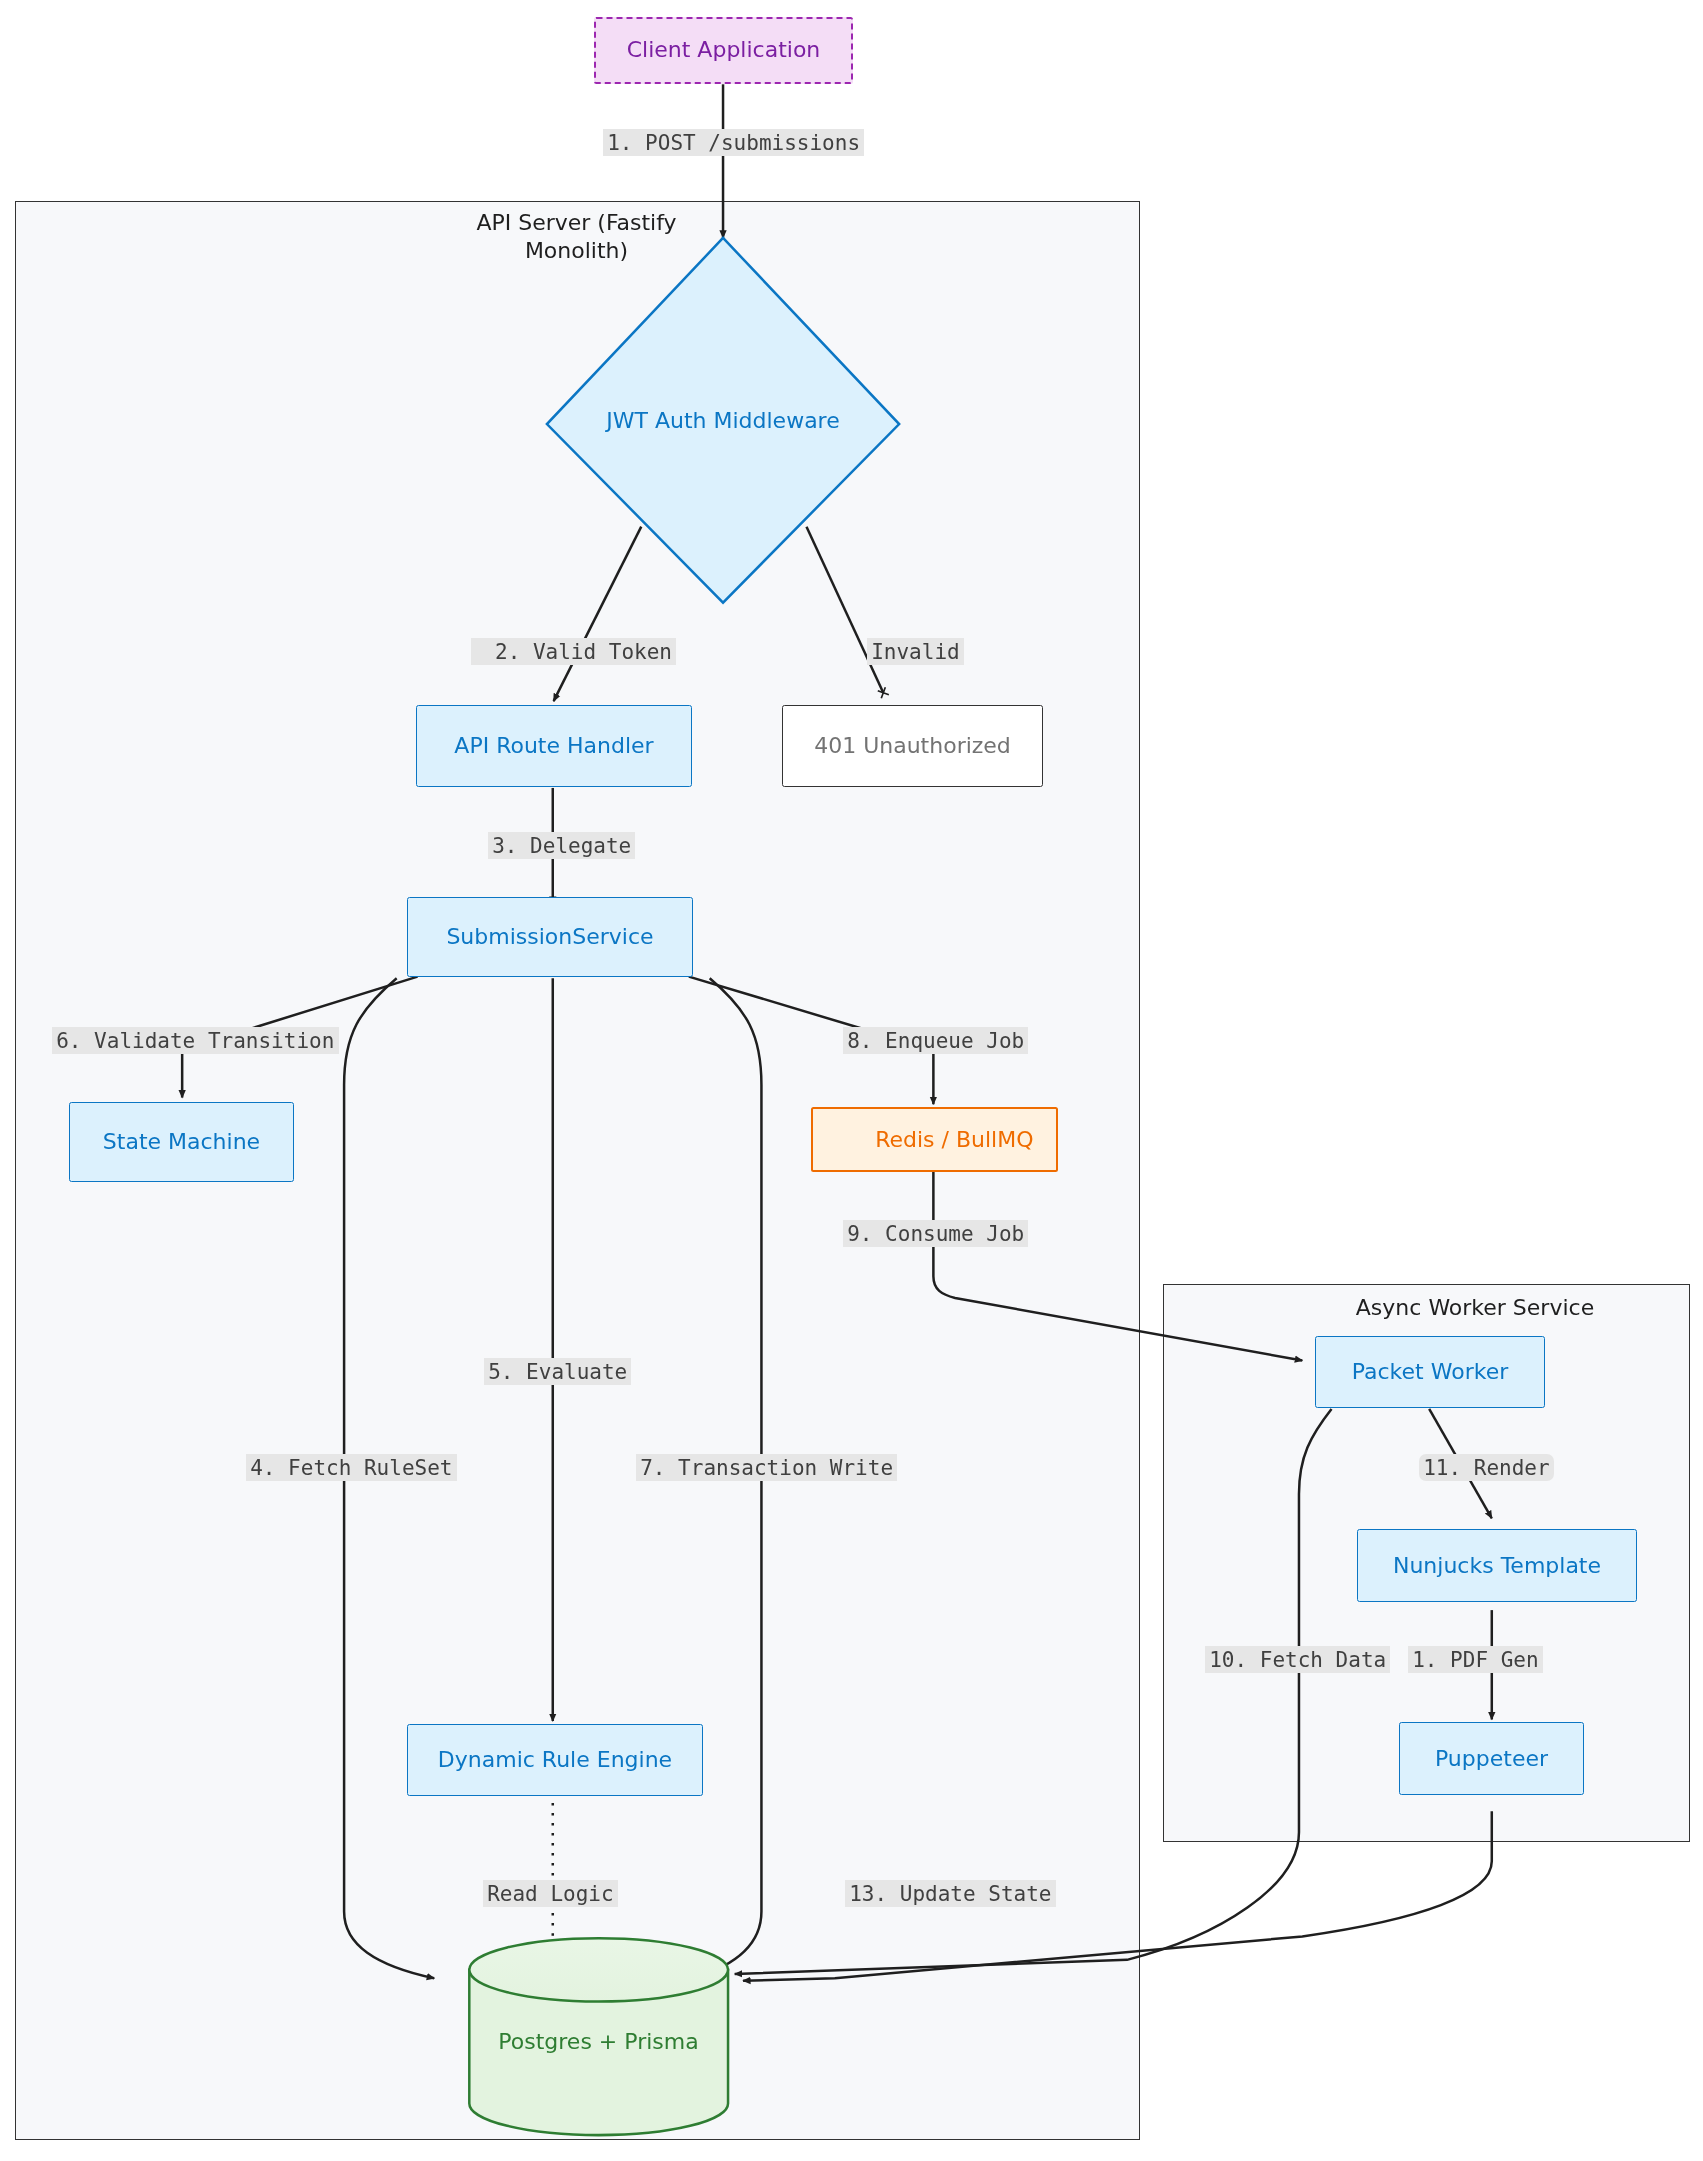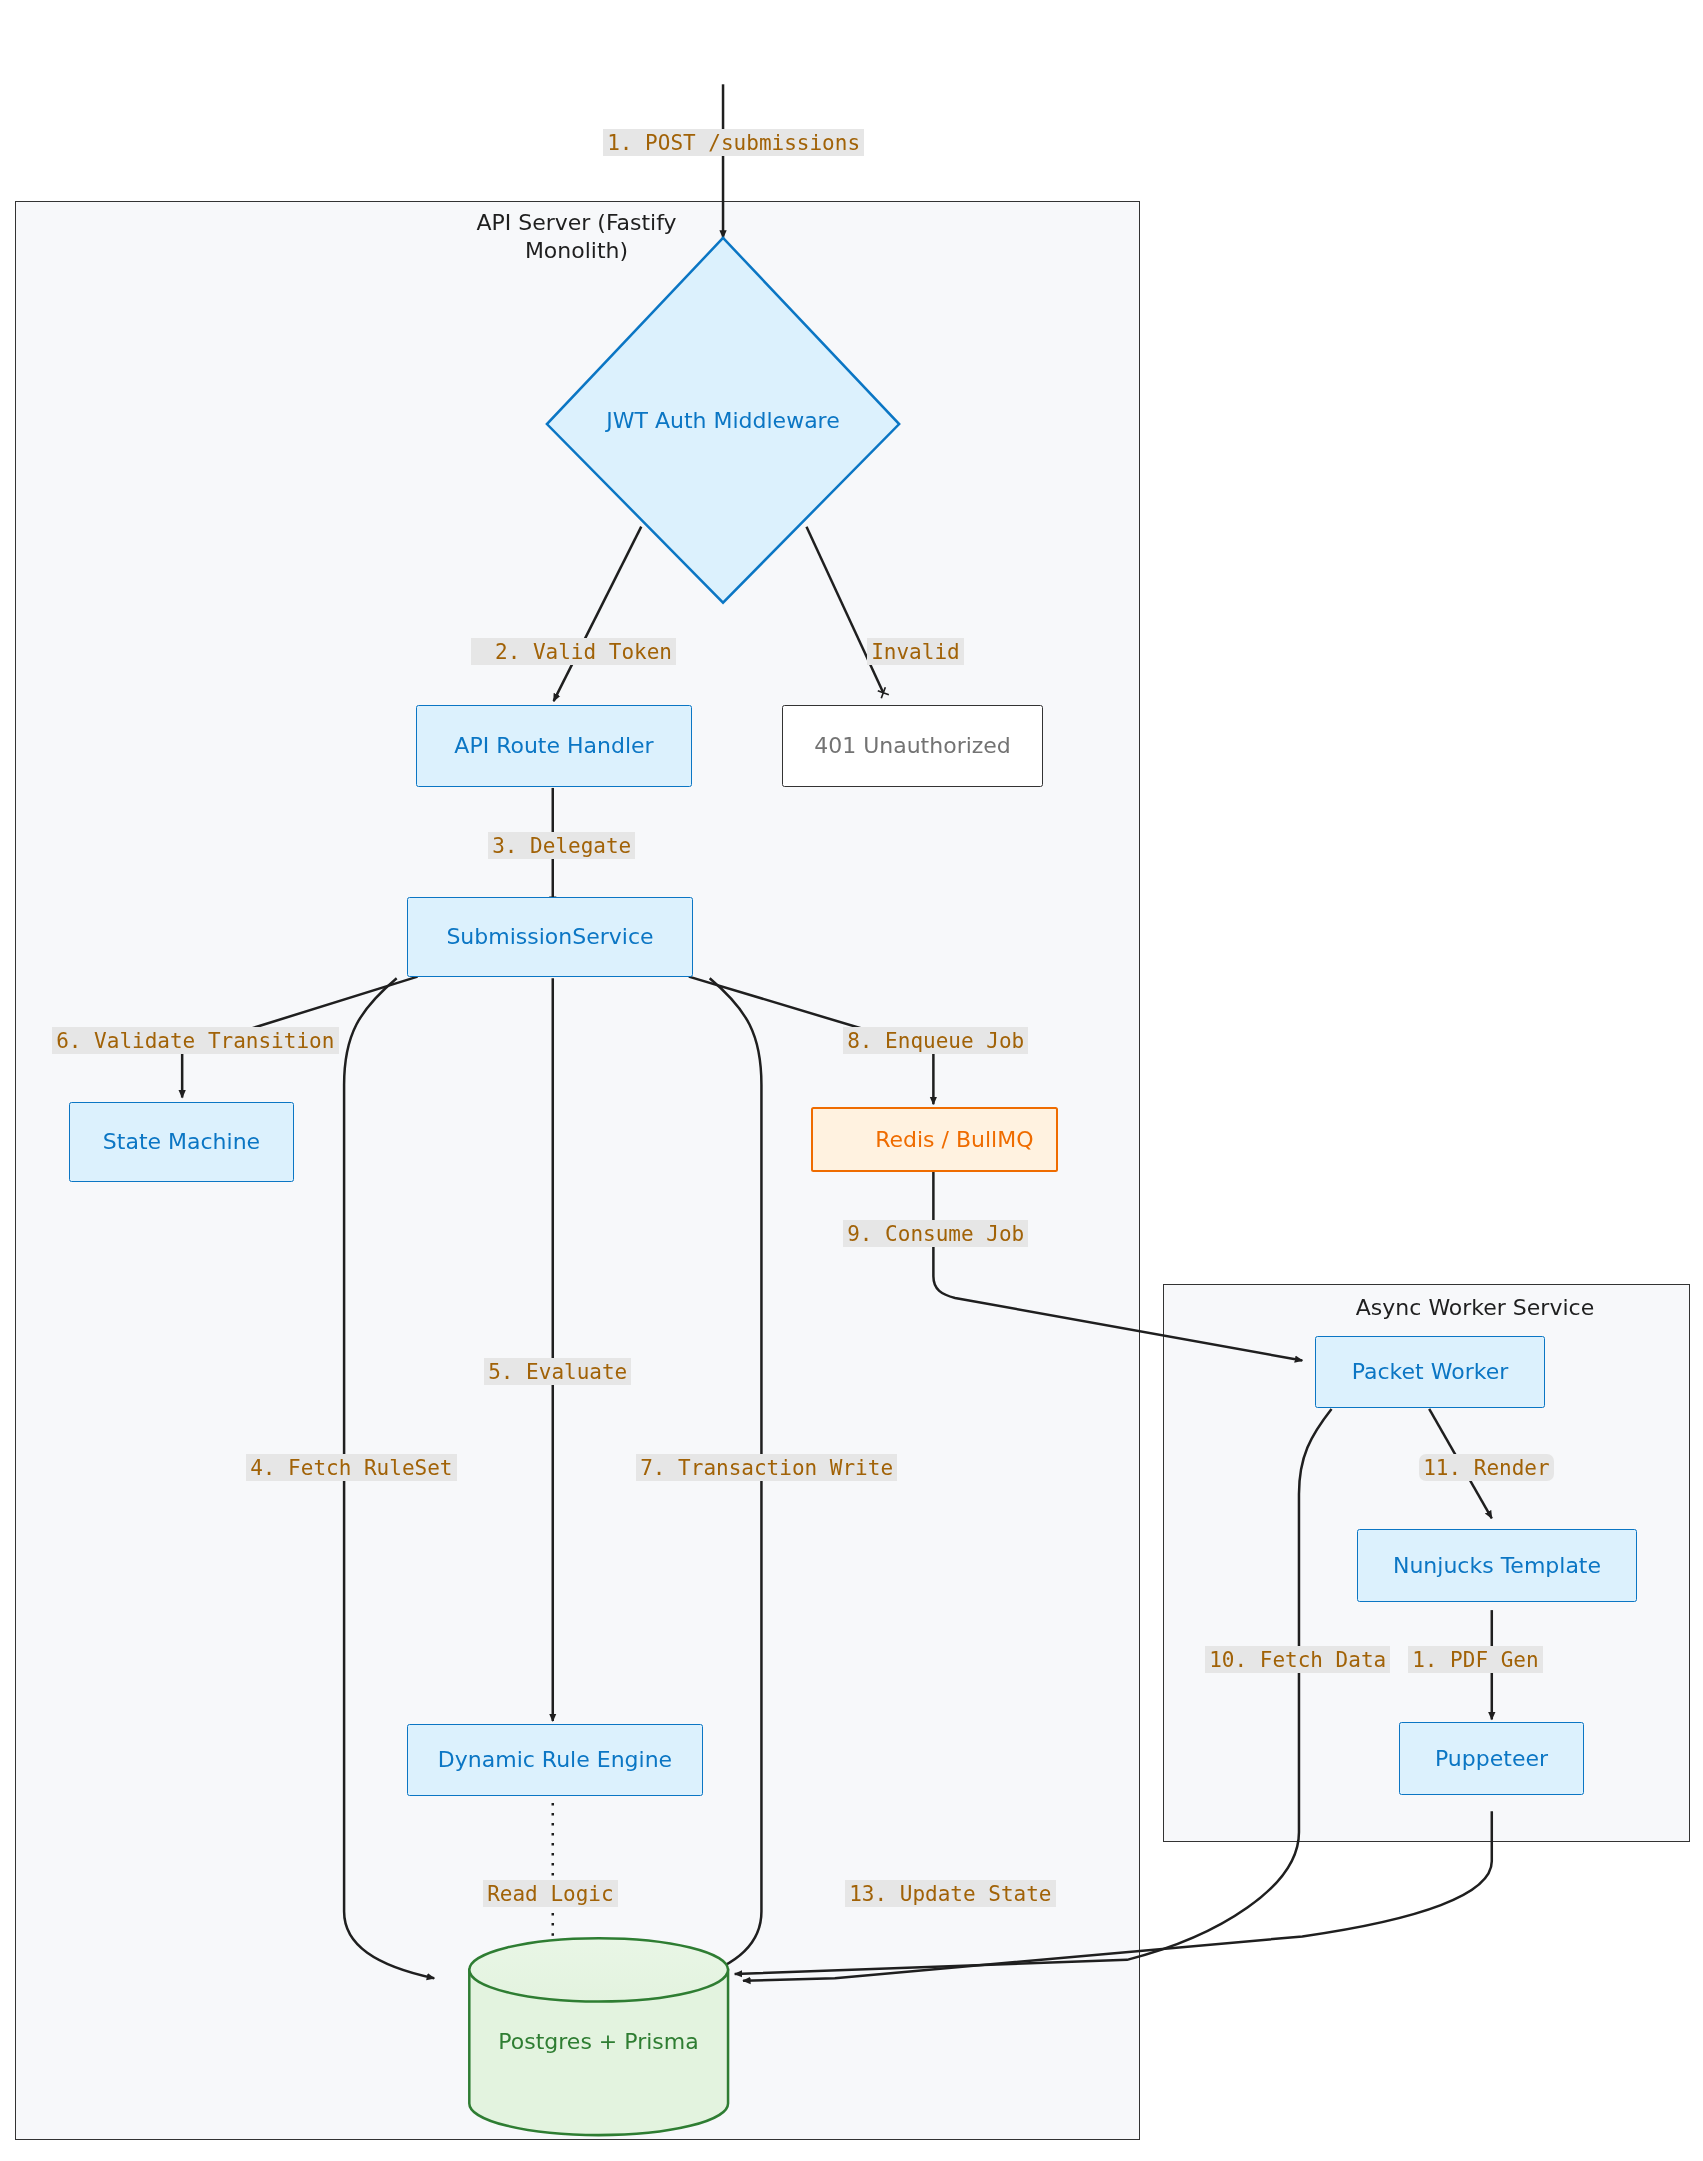--- a/index.html
+++ b/index.html
@@ -90,21 +90,21 @@
     position: absolute;
     z-index: 2;
     width: 100%;
     text-align: center;
     font-size: 22px;
     color: #2e7d32;
   }
   .edge-label {
     position: absolute;
     background: #e6e6e6;
-    color: #a16207;
+    color: #404040;
     font-size: 21px;
     font-family: "DejaVu Sans Mono", monospace;
     padding: 1.7px 4.2px;
     white-space: nowrap;
     box-sizing: border-box;
   }
 </style>
 </head>
 <body>
 
@@ -167,20 +167,23 @@
     <path d="M1787,2170 L1787,2230 C1787,2270 1700,2300 1560,2320 L1000,2370 L890,2373" stroke="#1f1f1f" stroke-width="3" fill="none" marker-end="url(#arrow)"></path>
 
     <polygon points="866,285 1077,508 866,722 655,508" fill="#dcf1fd" stroke="#0b76c4" stroke-width="3"></polygon>
 
     <g>
       <path d="M562,2360 L562,2520 A155,38 0 0 0 872,2520 L872,2360 Z" fill="#e3f3df" stroke="#2e7d32" stroke-width="3"></path>
       <ellipse cx="717" cy="2360" rx="155" ry="38" fill="url(#cylTop)" stroke="#2e7d32" stroke-width="3"></ellipse>
     </g>
   </svg>
 
+  <div class="node box-client" style="left:594px; top:16.7px; width:259px; height:67px;">
+    <span>Client Application</span>
+  </div>
 
   <div class="diamond-wrap" style="left:547px; top:238px; width:352px; height:365px;">
     <span class="diamond-label">JWT Auth Middleware</span>
   </div>
 
   <div class="node box" style="left:416px; top:705px; width:276px; height:82px;">
     <span>API Route Handler</span>
   </div>
 
   <div class="node box-plain" style="left:782px; top:705px; width:261px; height:82px;">

